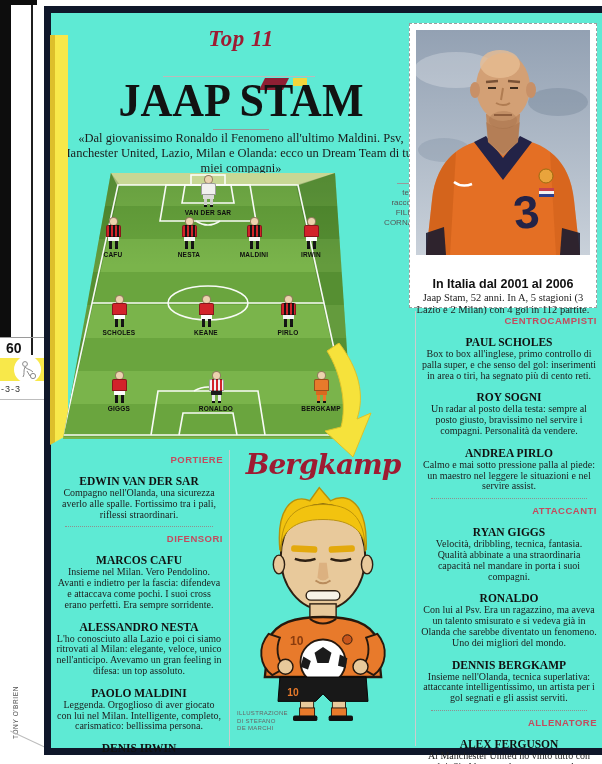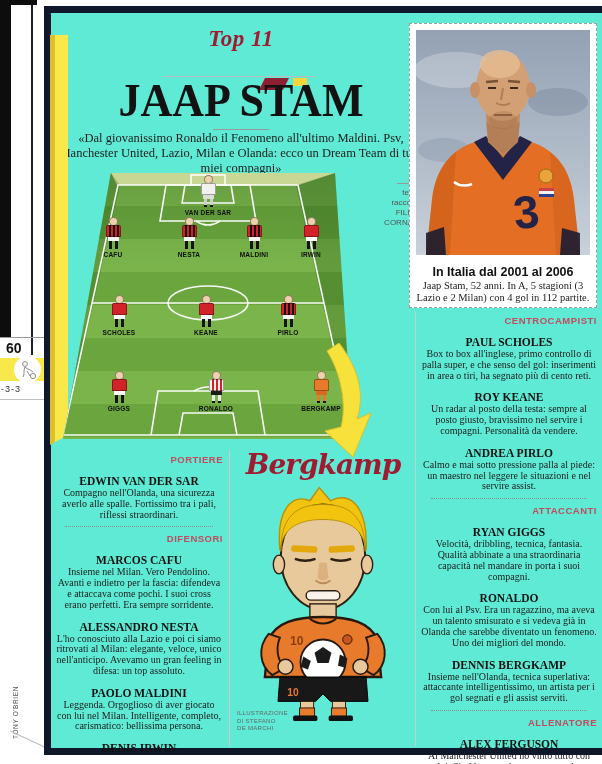--- a/index.html
+++ b/index.html
@@ -84,21 +84,21 @@
 
   
   .byline{left:326px;top:170px;width:68px;text-align:center;color:#555;
           font:8px/10px "Liberation Sans",sans-serif;}
   .byline-rule{width:28px;border-top:1px solid #999;margin:0 auto 4px;}
 
   
   .photo-box{left:358px;top:10px;width:188px;height:285px;background:#fff;
              border:1px dashed #9e9e9e;box-sizing:border-box;padding:6px;}
   .caption-title{font:bold 12.5px/15px "Liberation Sans",sans-serif;text-align:center;
-                 margin-top:6px;color:#111;}
+                 margin-top:18px;color:#111;}
   .caption-text{font:10.5px/12px "Liberation Serif",serif;text-align:center;color:#222;}
 
   
   .divider-v{border-left:1px solid #ccc;width:0;}
   .dvl{left:178px;top:437px;height:296px;}
   .dvr{left:364px;top:298px;height:435px;}
   .col{box-sizing:border-box;}
   .col-left{left:4px;top:437px;width:168px;}
   .col-mid{left:184px;top:437px;width:176px;height:298px;}
   .col-right{left:370px;top:298px;width:176px;}
@@ -408,21 +408,21 @@
     </div>
   </div>
 
   <div class="abs col col-right">
     <div class="role-label">CENTROCAMPISTI</div>
     <div class="entry">
       <div class="pname">PAUL SCHOLES</div>
       <div class="ptext">Box to box all'inglese, primo controllo di palla super, e che senso del gol: inserimenti in area o tiri, ha segnato più di cento reti.</div>
     </div>
     <div class="entry">
-      <div class="pname">ROY KEANE</div>
+      <div class="pname">ROY SOGNI</div>
       <div class="ptext">Un radar al posto della testa: sempre al posto giusto, bravissimo nel servire i compagni. Personalità da vendere.</div>
     </div>
     <div class="entry">
       <div class="pname">ANDREA PIRLO</div>
       <div class="ptext">Calmo e mai sotto pressione palla al piede: un maestro nel leggere le situazioni e nel servire assist.</div>
     </div>
     <div class="dotted"></div>
     <div class="role-label">ATTACCANTI</div>
     <div class="entry">
       <div class="pname">RYAN GIGGS</div>

